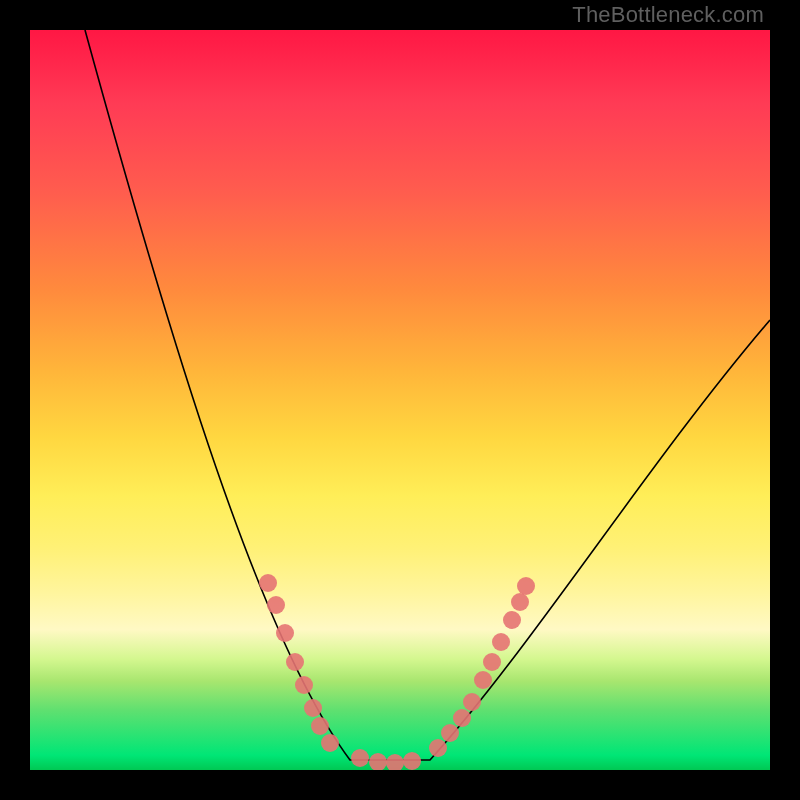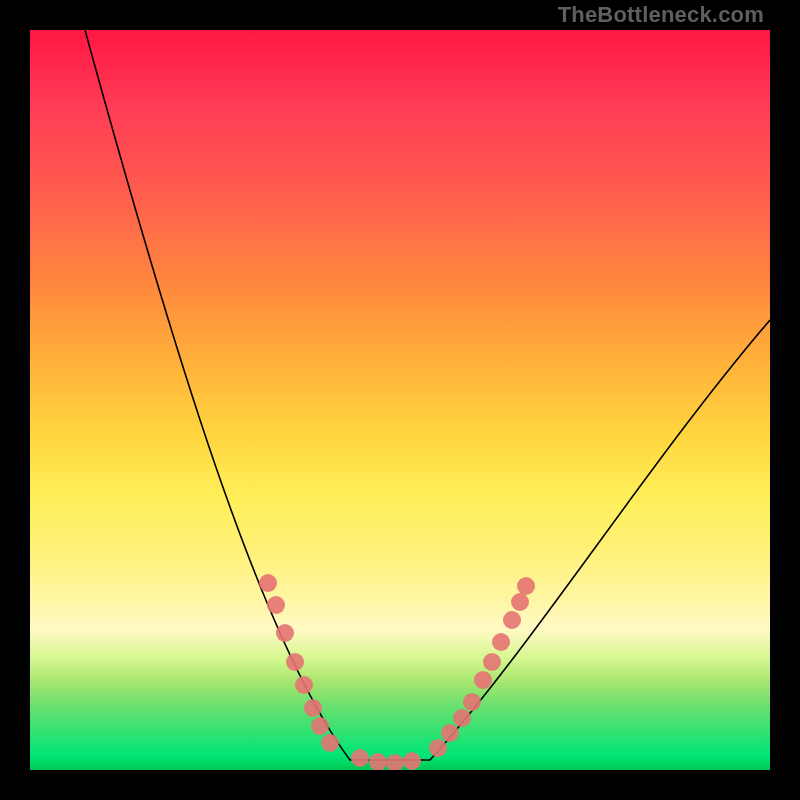--- a/index.html
+++ b/index.html
@@ -34,21 +34,21 @@
       #5ee070 92%,
       #00e676 98%,
       #00c853 100%);
   }
   .watermark {
     position: absolute;
     top: 2px;
     right: 36px;
     color: #5f5f5f;
     font-size: 22px;
-    font-weight: 700;
+    font-weight: 400;
     letter-spacing: 0.2px;
     font-family: Arial, Helvetica, sans-serif;
   }
   svg.overlay {
     position: absolute;
     left: 0;
     top: 0;
     width: 740px;
     height: 740px;
     pointer-events: none;

